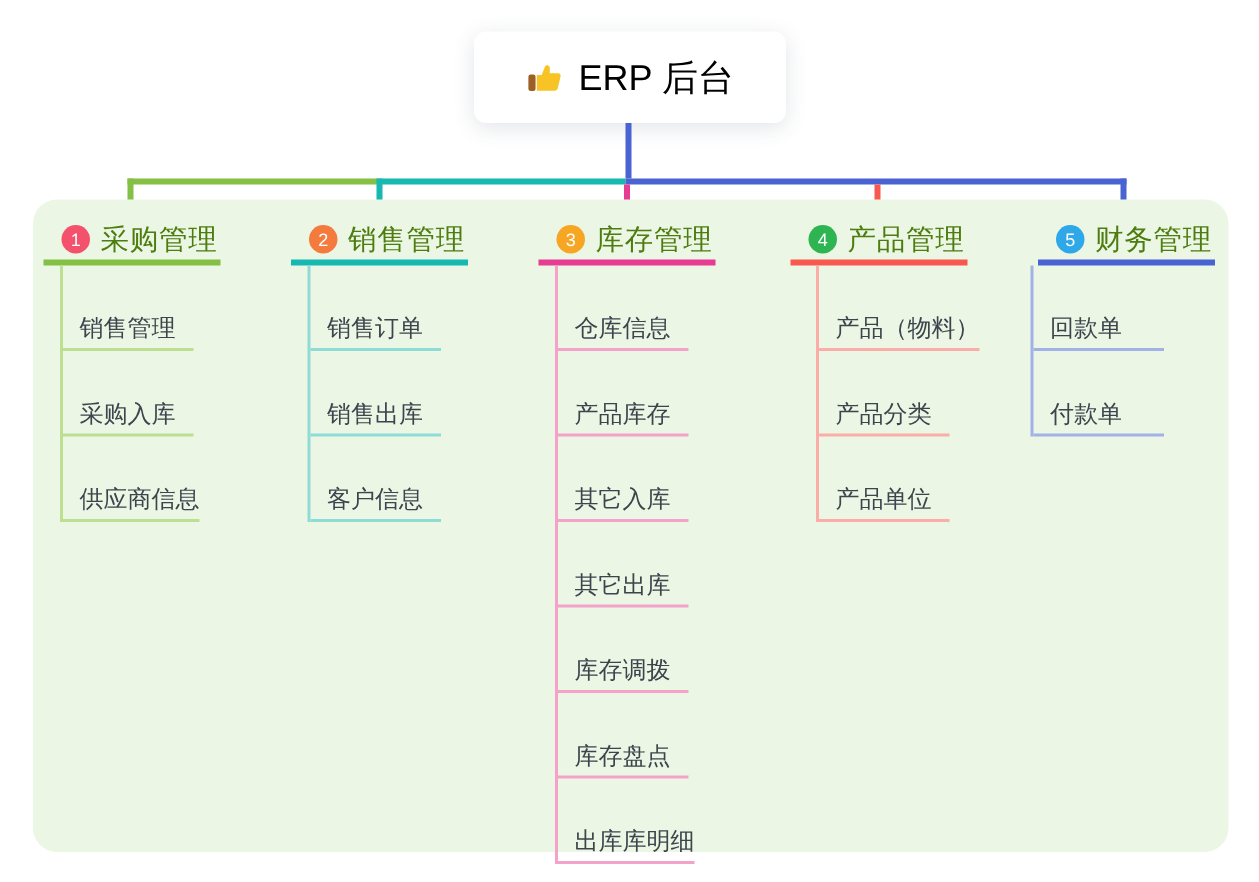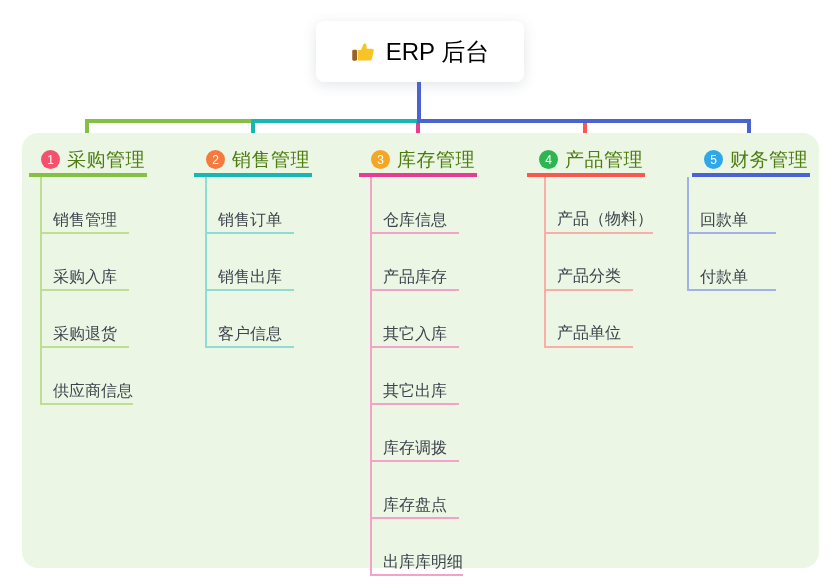--- a/index.html
+++ b/index.html
@@ -73,21 +73,20 @@
 
   <div class="panel"></div>
 
   <div class="bh b1h">
     <span class="badge bg1">1</span>
     <span class="btitle">采购管理</span>
   </div>
   <div class="items i1">
     <div class="item">销售管理</div>
     <div class="item">采购入库</div>
-    <div class="item">采购退货</div>
     <div class="item">供应商信息</div>
   </div>
 
   <div class="bh b2h">
     <span class="badge bg2">2</span>
     <span class="btitle">销售管理</span>
   </div>
   <div class="items i2">
     <div class="item">销售订单</div>
     <div class="item">销售出库</div>

